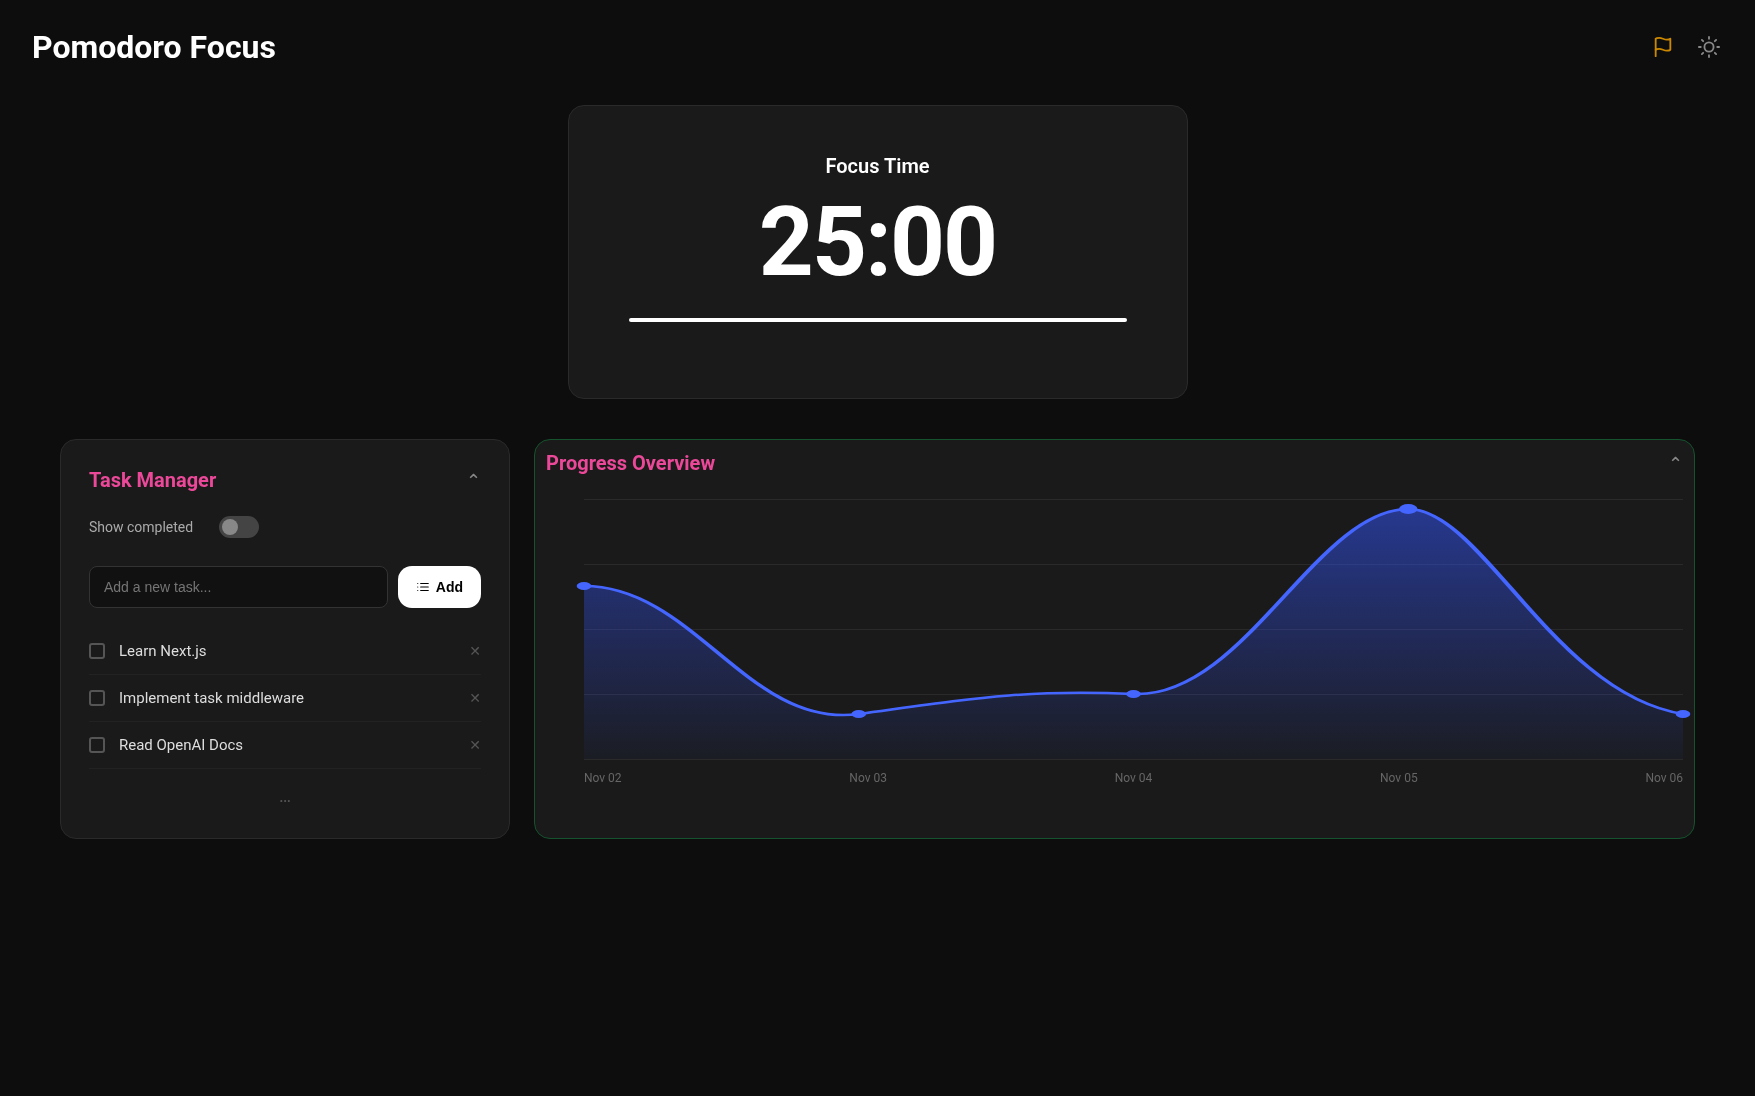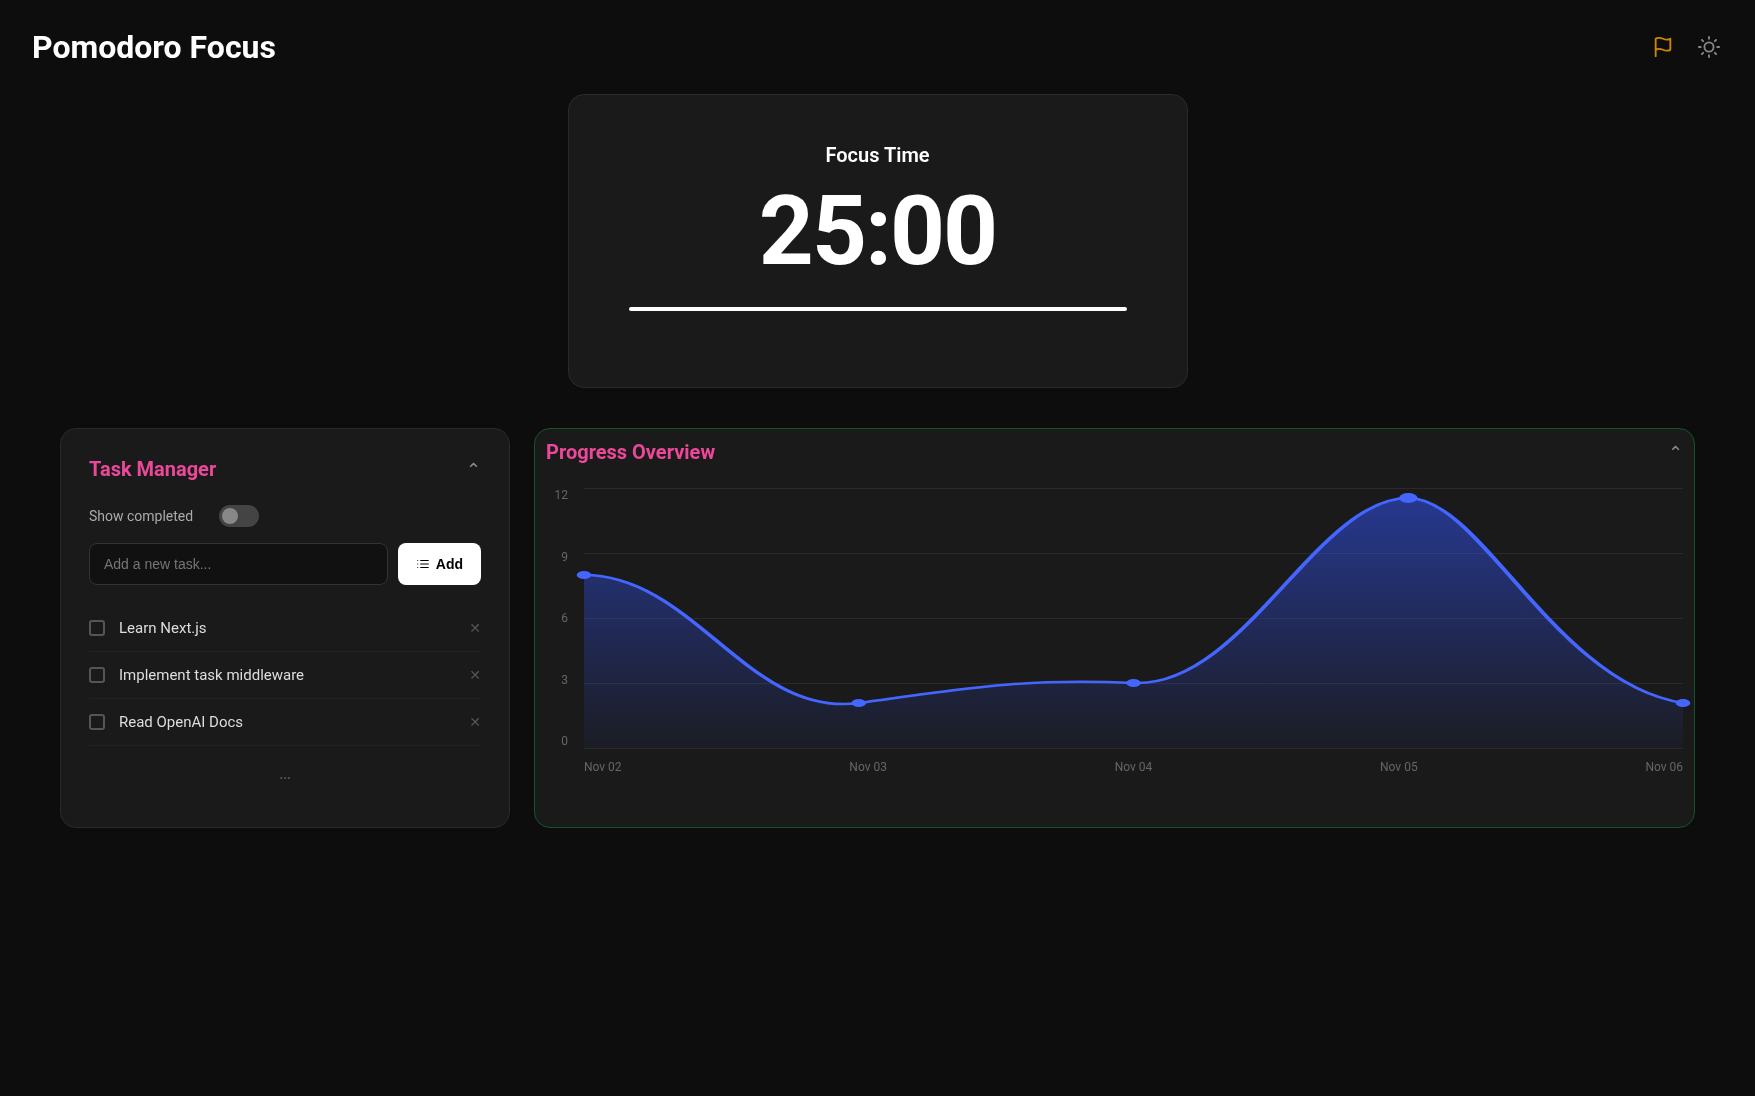--- a/index.html
+++ b/index.html
@@ -40,21 +40,21 @@
       display: flex;
       align-items: center;
       justify-content: center;
       color: #888;
     }
 
     
     .timer-card {
       background: #1a1a1a;
       border-radius: 16px;
-      margin: 0 auto 40px auto;
+      margin: 11px auto 40px auto;
       width: 620px;
       padding: 48px 60px 44px 60px;
       display: flex;
       flex-direction: column;
       align-items: center;
       border: 1px solid #2a2a2a;
     }
 
     .timer-label {
       font-size: 20px;
@@ -146,21 +146,21 @@
     .chevron-icon {
       color: #888;
       cursor: pointer;
       font-size: 18px;
     }
 
     .show-completed-row {
       display: flex;
       align-items: center;
       gap: 26px;
-      margin-bottom: 16px;
+      margin-bottom: 28px;
     }
 
     .show-completed-label {
       font-size: 14px;
       color: #aaaaaa;
     }
 
     
     .toggle {
       width: 40px;
@@ -198,21 +198,21 @@
       padding: 12px 14px;
       font-size: 14px;
       color: #888;
       outline: none;
     }
 
     .btn-add {
       background: #ffffff;
       color: #000;
       border: none;
-      border-radius: 8px;
+      border-radius: 14px;
       padding: 10px 18px;
       font-size: 14px;
       font-weight: 600;
       cursor: pointer;
       display: flex;
       align-items: center;
       gap: 6px;
       white-space: nowrap;
     }
 
@@ -433,27 +433,20 @@
   </div>
 
   <div class="progress-overview">
     <div class="panel-header">
       <span class="panel-title">Progress Overview</span>
       <span class="chevron-icon">⌃</span>
     </div>
 
     <div class="chart-area">
 
-      <div class="chart-y-axis">
-        <span class="y-label">12</span>
-        <span class="y-label">9</span>
-        <span class="y-label">6</span>
-        <span class="y-label">3</span>
-        <span class="y-label">0</span>
-      </div>
 
       <div class="chart-body">
 
         <div class="chart-grid">
           <div class="grid-line" style="top:0%"></div>
           <div class="grid-line" style="top:25%"></div>
           <div class="grid-line" style="top:50%"></div>
           <div class="grid-line" style="top:75%"></div>
           <div class="grid-line" style="top:100%"></div>
         </div>

